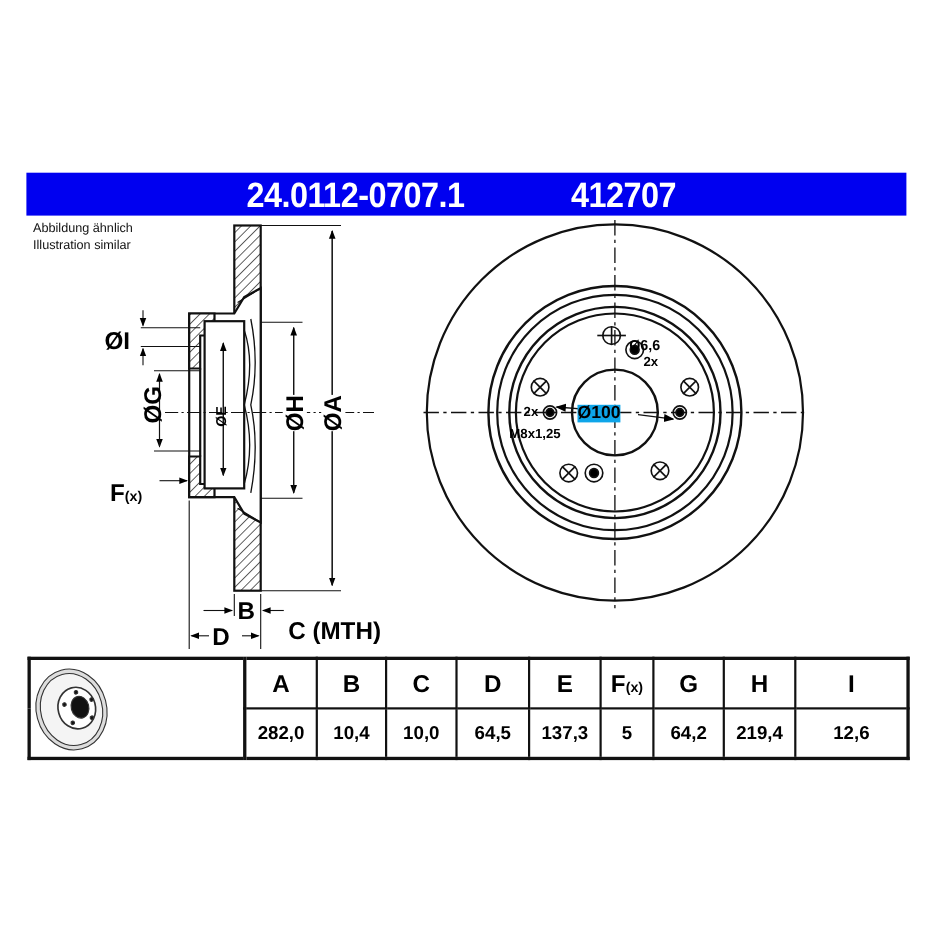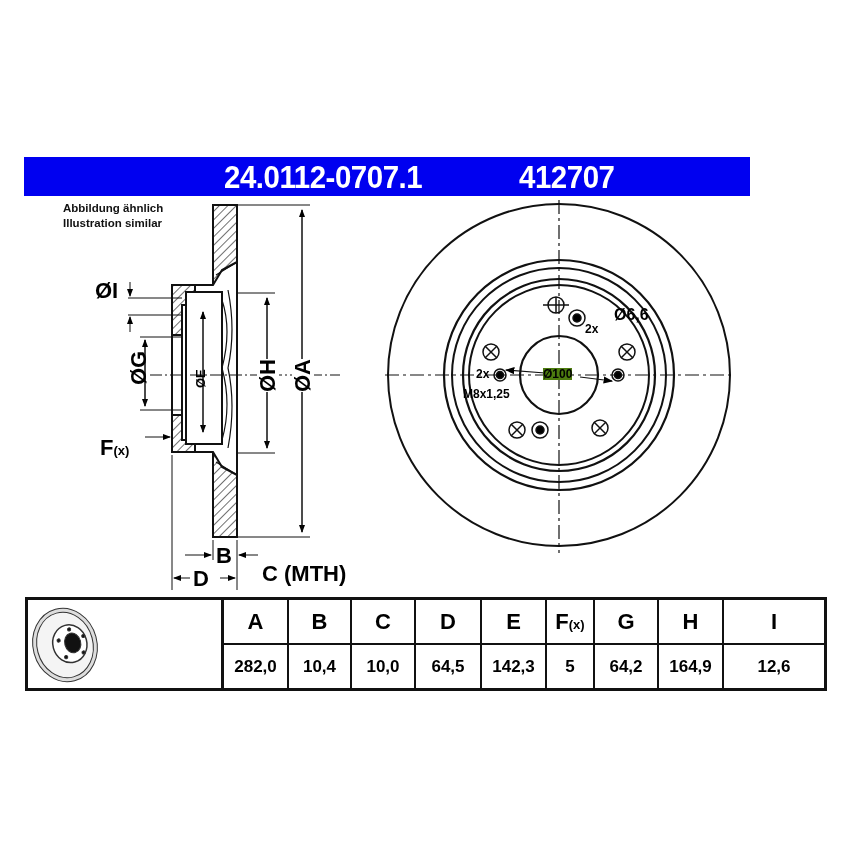--- a/index.html
+++ b/index.html
@@ -1,19 +1,19 @@
 <!DOCTYPE html>
 <html><head>
 <meta charset="utf-8">
 <style>
   html, body { margin:0; padding:0; background:#ffffff; }
   body { width:850px; height:850px; position:relative; overflow:hidden; font-family:"Liberation Sans", sans-serif; color:#000; }
-  .header { position:absolute; left:24px; top:157px; width:726px; height:39px; background:#0000f0; }
+  .header { position:absolute; left:24px; top:157px; width:800px; height:39px; background:#0000f0; }
   .header .t { position:absolute; top:2px; color:#fff; font-weight:bold; font-size:32px; letter-spacing:-0.5px; line-height:36px; transform:scaleX(0.92); transform-origin:left; }
-  .note { position:absolute; left:30px; top:201px; font-size:11.5px; font-weight:bold; line-height:15px; color:#111;margin-left:33px; }
+  .note { position:absolute; left:30px; top:201px; font-size:11.5px; font-weight:normal; line-height:15px; color:#111; }
   svg.draw { position:absolute; left:0; top:0; }
   .lbl { position:absolute; font-weight:bold; color:#000; line-height:1; }
   table.spec { position:absolute; left:25px; top:597px; border-collapse:collapse; border:3px solid #111; }
   table.spec td { border:2px solid #111; text-align:center; font-weight:bold; padding:0; }
   table.spec tr.hd td { height:43px; font-size:22px; }
   table.spec tr.vl td { height:43px; font-size:17px; }
   table.spec td.img { width:193px; border-right:3px solid #111; }
   .fx small { font-size:13px; }
 </style>
 </head>
@@ -128,55 +128,55 @@
     <ellipse cx="5" cy="0" rx="17" ry="19" fill="#fff" stroke-width="1.5"></ellipse>
     <ellipse cx="8" cy="0" rx="8" ry="10" fill="#111"></ellipse>
     <circle cx="8" cy="-14" r="1.6" fill="#111"></circle>
       <circle cx="20" cy="-4" r="1.6" fill="#111"></circle>
     <circle cx="16" cy="12" r="1.6" fill="#111"></circle>
       <circle cx="-2" cy="12" r="1.6" fill="#111"></circle>
       <circle cx="-5" cy="-6" r="1.6" fill="#111"></circle>
   </g>
 </svg>
 
-<span class="lbl" style="left:95px;top:280px;font-size:22px">ØI</span>
+<span class="lbl" style="left:95px;top:299px;font-size:22px">ØI</span>
 <span class="lbl" style="left:128px;top:385px;font-size:22px;transform:rotate(-90deg);transform-origin:left top">ØG</span>
 <span class="lbl" style="left:194px;top:388px;font-size:13px;transform:rotate(-90deg);transform-origin:left top">ØE</span>
 <span class="lbl" style="left:257px;top:392px;font-size:22px;transform:rotate(-90deg);transform-origin:left top;background:#fff">ØH</span>
 <span class="lbl" style="left:292px;top:392px;font-size:22px;transform:rotate(-90deg);transform-origin:left top;background:#fff">ØA</span>
 <span class="lbl" style="left:100px;top:437px;font-size:22px"><span>F</span><small style="font-size:13px">(x)</small></span>
 <span class="lbl" style="left:216px;top:545px;font-size:22px">B</span>
 <span class="lbl" style="left:262px;top:563px;font-size:22px">C (MTH)</span>
 <span class="lbl" style="left:193px;top:568px;font-size:22px">D</span>
 
-<span class="lbl" style="left:614px;top:307px;font-size:16px">Ø6,6</span>
+<span class="lbl" style="left:572px;top:307px;font-size:13px">Ø6,6</span>
 <span class="lbl" style="left:585px;top:323px;font-size:12px">2x</span>
 <span class="lbl" style="left:476px;top:368px;font-size:12px">2x</span>
 <span class="lbl" style="left:463px;top:388px;font-size:12px">M8x1,25</span>
-<span class="lbl" style="left:543px;top:368px;font-size:12px;background:#4d7c0f">Ø100</span>
+<span class="lbl" style="left:525px;top:368px;font-size:16px;background:#0ea5e9">Ø100</span>
 
 <table class="spec">
   <tbody>
       <tr class="hd">
     <td class="img" rowspan="2"></td>
     <td style="width:63px">A</td>
     <td style="width:61px">B</td>
     <td style="width:62px">C</td>
     <td style="width:64px">D</td>
     <td style="width:63px">E</td>
     <td style="width:46px" class="fx"><span>F</span><small>(x)</small></td>
     <td style="width:62px">G</td>
     <td style="width:63px">H</td>
     <td style="width:100px">I</td>
   </tr>
   <tr class="vl">
     <td>282,0</td>
     <td>10,4</td>
     <td>10,0</td>
     <td>64,5</td>
-    <td>142,3</td>
+    <td>137,3</td>
     <td>5</td>
     <td>64,2</td>
-    <td>164,9</td>
+    <td>219,4</td>
     <td>12,6</td>
   </tr>
 </tbody>
   </table>
 
 </body></html>

